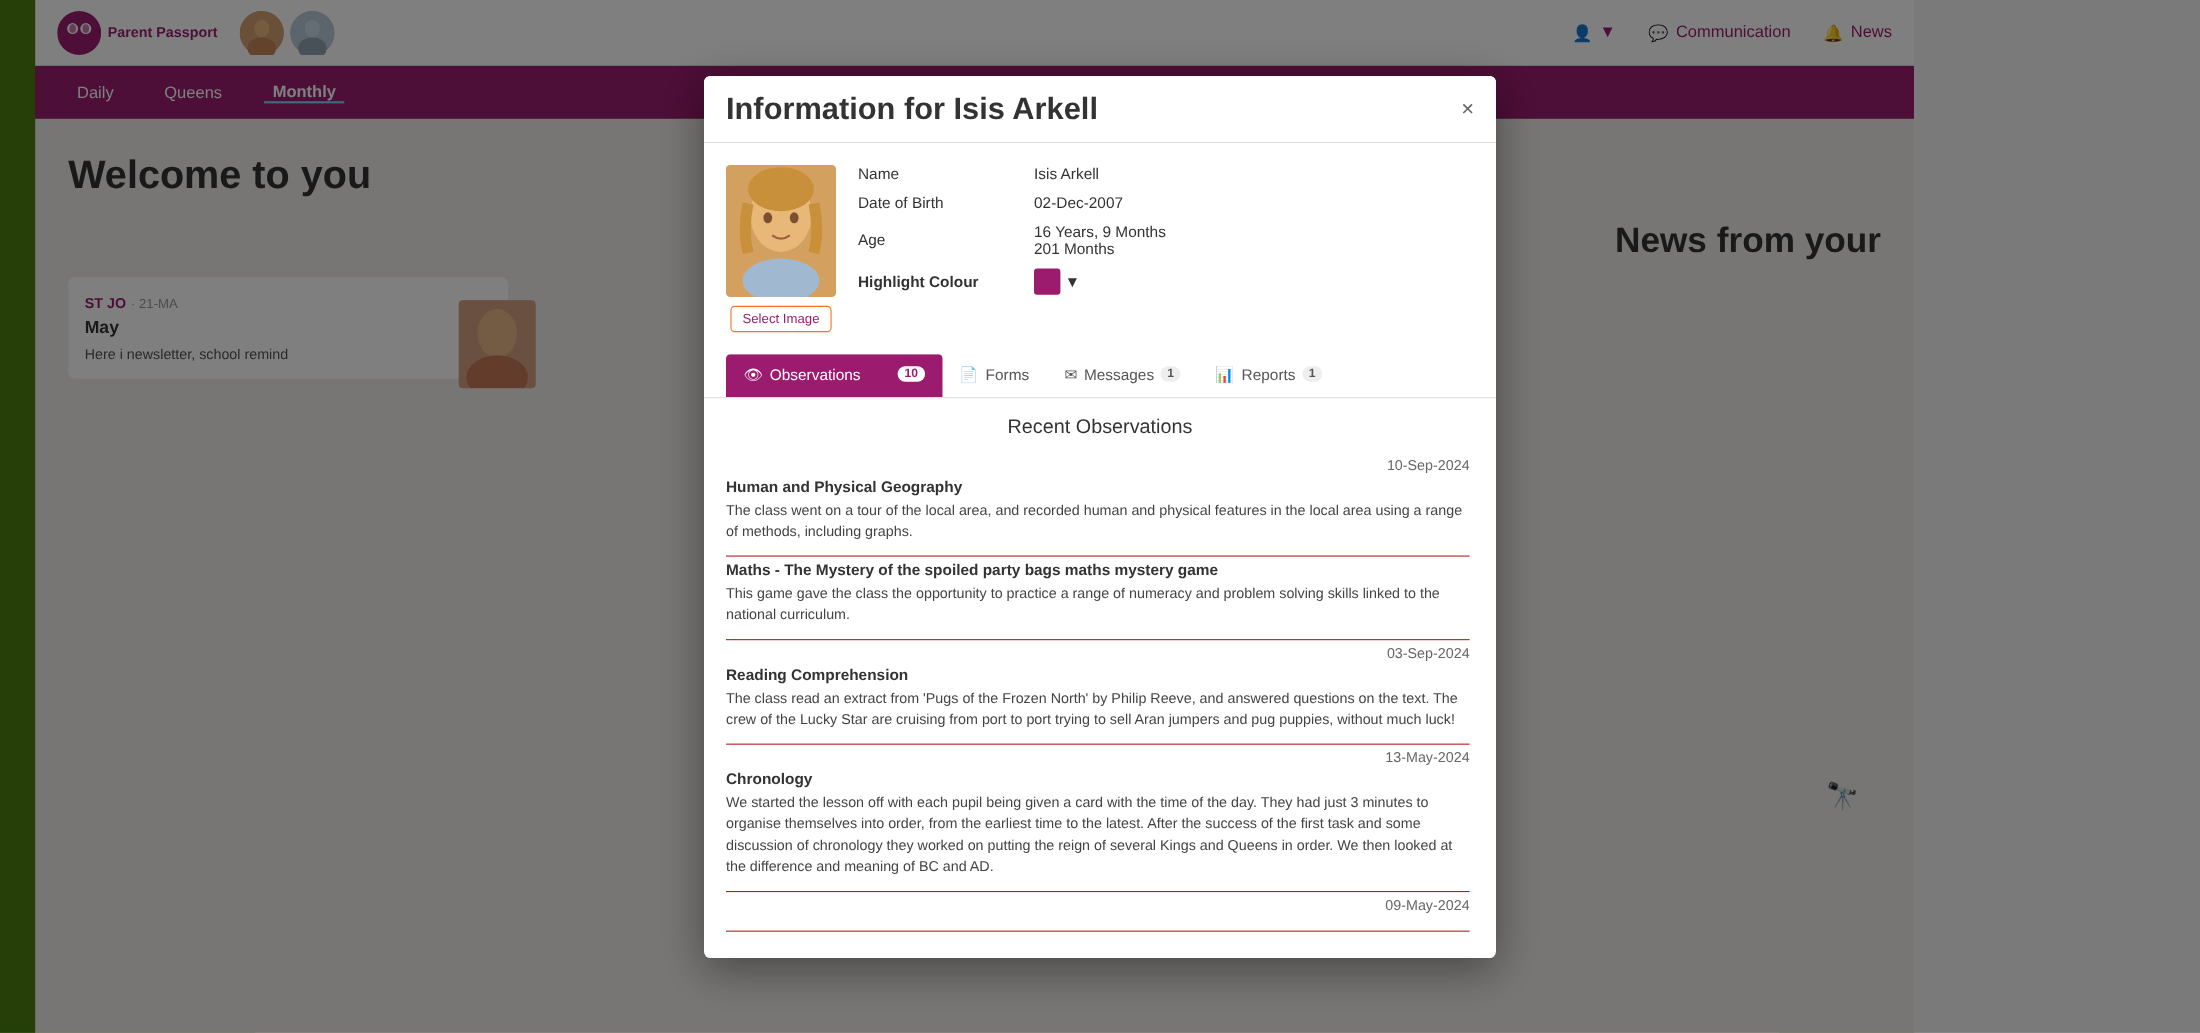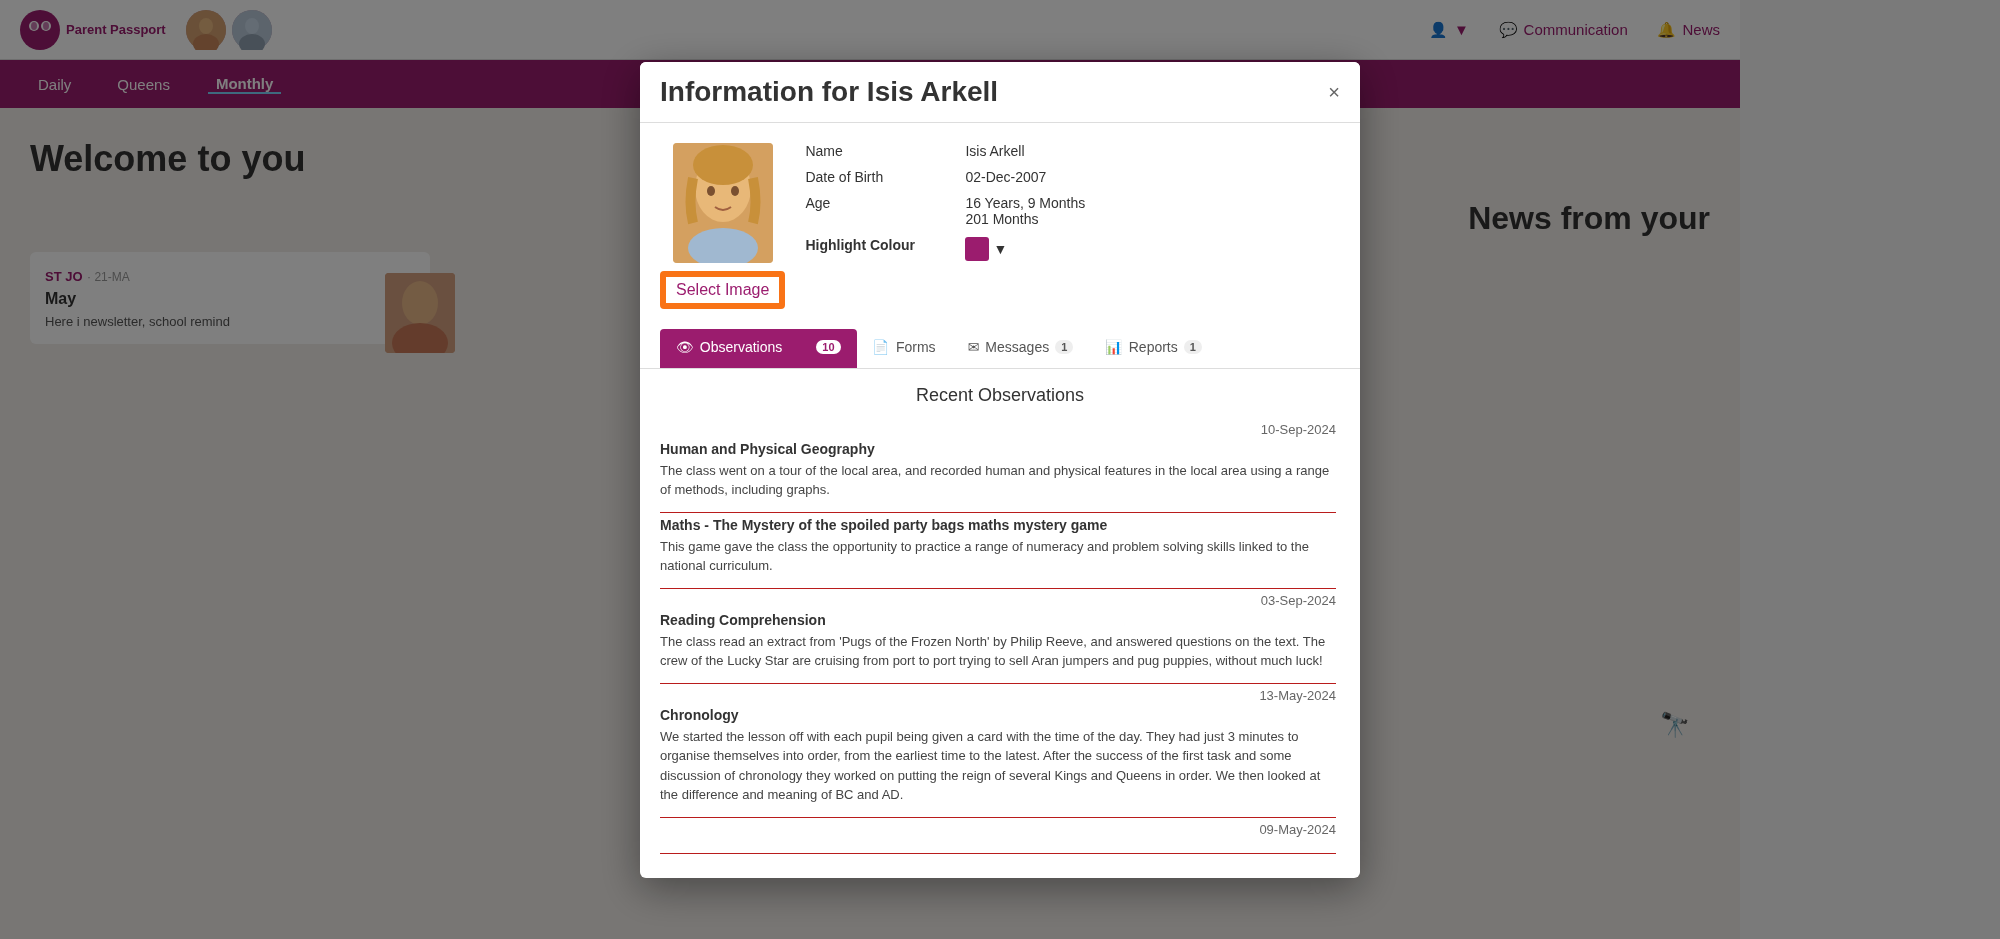--- a/index.html
+++ b/index.html
@@ -186,34 +186,34 @@
       height: 120px;
       background: #e8c8a0;
       border-radius: 4px;
       overflow: hidden;
       display: flex;
       align-items: center;
       justify-content: center;
     }
     .select-image-btn {
       background: none;
-      border: 6px solid #f97316;
+      border: 1px solid #f97316;
       color: #9b1c6e;
-      font-size: 16px;
+      font-size: 12px;
       padding: 4px 10px;
       border-radius: 4px;
       cursor: pointer;
     }
     .info-table {
       flex: 1;
     }
     .info-row {
       display: flex;
       margin-bottom: 10px;
-      align-items: flex-start;
+      align-items: center;
     }
     .info-label {
       width: 160px;
       font-size: 14px;
       color: #333;
       font-weight: 500;
     }
     .info-value {
       font-size: 14px;
       color: #333;
@@ -335,21 +335,21 @@
       position: absolute;
       bottom: 200px;
       right: 50px;
       color: #666;
       font-size: 24px;
     }
   </style>
 </head>
 <body>
 
-<div style="width:1740px; height:939px; overflow:hidden; position:relative; background:#fdba74;">
+<div style="width:1740px; height:939px; overflow:hidden; position:relative; background:#4d7c0f;padding-left:32px;">
 
   <div class="top-nav">
     <div class="logo-area">
       <div style="display:flex;align-items:center;gap:6px;">
         <svg width="40" height="40" viewBox="0 0 40 40">
           <circle cx="20" cy="20" r="20" fill="#9b1c6e"></circle>
           <circle cx="14" cy="16" r="5" fill="#fff"></circle>
           <circle cx="26" cy="16" r="5" fill="#fff"></circle>
           <ellipse cx="14" cy="16" rx="3" ry="4" fill="#c87ab0"></ellipse>
           <ellipse cx="26" cy="16" ry="4" rx="3" fill="#c87ab0"></ellipse>

